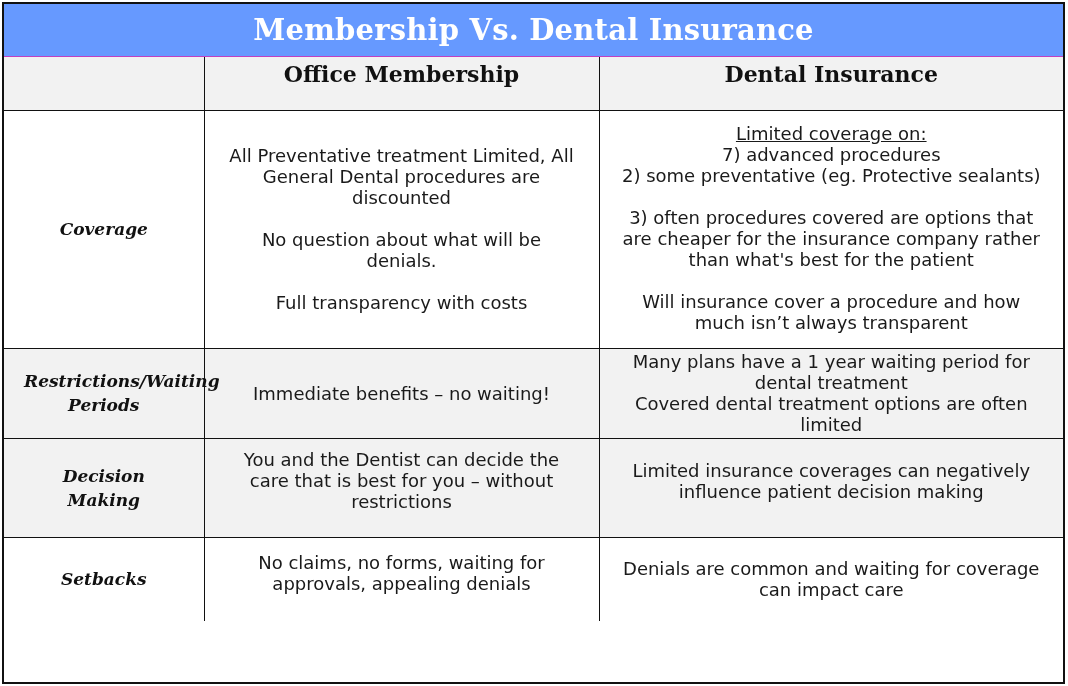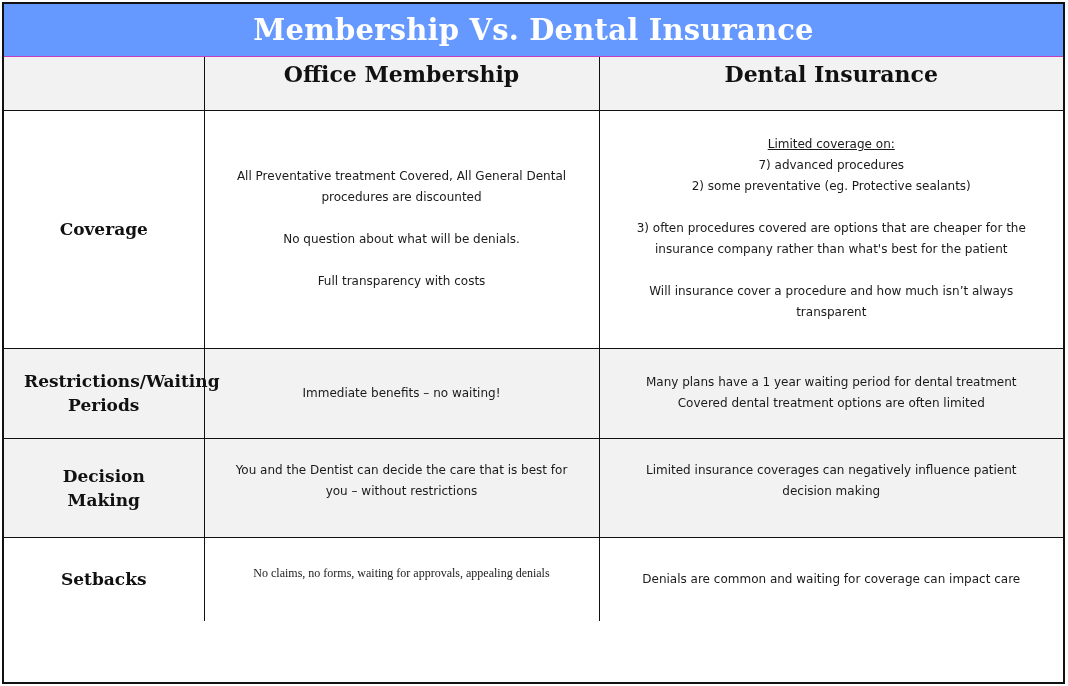--- a/index.html
+++ b/index.html
@@ -70,24 +70,25 @@
       color: #111111;
       display: block;
       margin-top: -18px;
     }
     .row-label {
       font-family: "DejaVu Serif", "Liberation Serif", serif;
       font-weight: bold;
       font-size: 17px;
       color: #111111;
       line-height: 24px;
+      font-style: italic;
     }
     .cell-text {
       font-family: "DejaVu Sans", "Liberation Sans", sans-serif;
-      font-size: 12px;
+      font-size: 18px;
       color: #1a1a1a;
       line-height: 21px;
     }
     .para { display: block; }
     .gap { display: block; height: 21px; }
     .underline { text-decoration: underline; }
   </style>
 </head>
 <body>
 
@@ -115,21 +116,21 @@
         <span class="hdr-text">Dental Insurance</span>
       </td>
     </tr>
 
     <tr class="plain" style="height:238px;">
       <td>
         <span class="row-label">Coverage</span>
       </td>
       <td>
         <div class="cell-text">
-          <span class="para">All Preventative treatment Covered, All General Dental procedures are discounted</span>
+          <span class="para">All Preventative treatment Limited, All General Dental procedures are discounted</span>
           <span class="gap"></span>
           <span class="para">No question about what will be denials.</span>
           <span class="gap"></span>
           <span class="para">Full transparency with costs</span>
         </div>
       </td>
       <td>
         <div class="cell-text" style="margin-top:-2px;">
           <span class="para underline">Limited coverage on:</span>
           <span class="para">7) advanced procedures</span>
@@ -168,21 +169,21 @@
       <td>
         <div class="cell-text" style="margin-top:-14px;text-align:center;">Limited insurance coverages can negatively influence patient decision making</div>
       </td>
     </tr>
 
     <tr class="plain" style="height:84px;">
       <td>
         <span class="row-label">Setbacks</span>
       </td>
       <td>
-        <div class="cell-text" style="margin-top:-12px;font-family:Liberation Serif, serif;">No claims, no forms, waiting for approvals, appealing denials</div>
+        <div class="cell-text" style="margin-top:-12px;">No claims, no forms, waiting for approvals, appealing denials</div>
       </td>
       <td>
         <div class="cell-text">Denials are common and waiting for coverage can impact care</div>
       </td>
     </tr>
   </tbody>
     </table>
 </div>
 
 </body></html>

